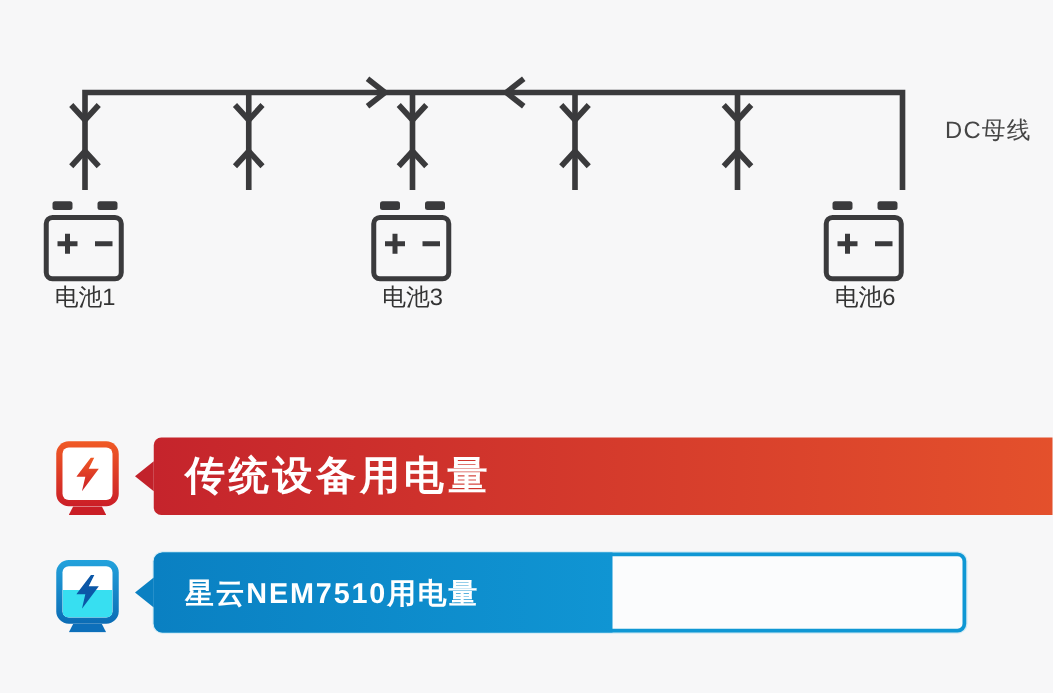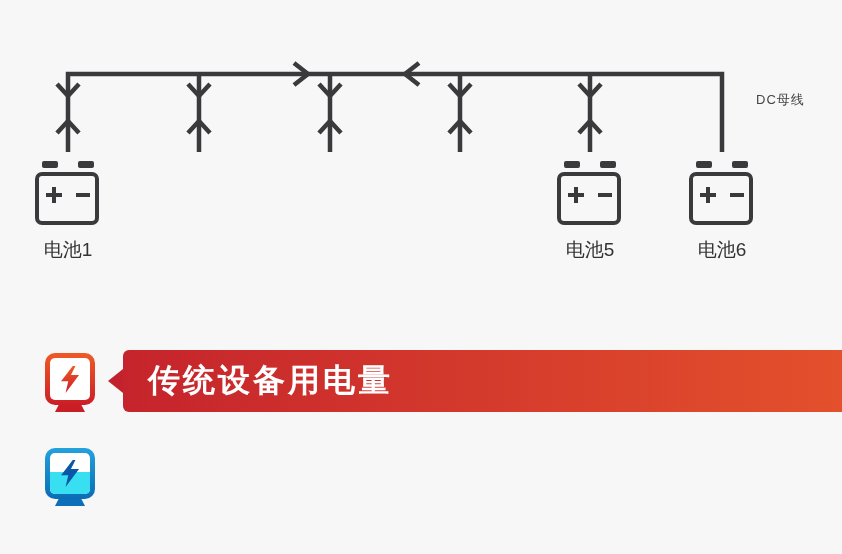--- a/index.html
+++ b/index.html
@@ -2,27 +2,27 @@
 <html><head>
 <meta charset="utf-8">
 <style>
   * { margin:0; padding:0; box-sizing:border-box; }
   html,body { width:842px; height:554px; }
   body { font-family:"Liberation Sans","DejaVu Sans",sans-serif; background:#f7f7f8; overflow:hidden; }
   .stage { position:relative; width:842px; height:554px; background:#f7f7f8; }
 
   
   .wiring { position:absolute; left:0; top:0; }
-  .bus-label { position:absolute; left:756px; top:91px; font-size:13px; color:#454545; letter-spacing:1px; }
+  .bus-label { position:absolute; left:756px; top:91px; font-size:19px; color:#454545; letter-spacing:1px; }
 
   .battery { position:absolute; top:161px; width:66px; }
   .terms { display:flex; justify-content:space-between; padding:0 7px; height:7px; }
   .term { width:16px; height:7px; background:#3a3a3c; border-radius:2px; }
   .bbody { margin-top:4px; width:64px; height:53px; border:4px solid #3a3a3c; border-radius:7px; display:flex; align-items:center; justify-content:center; background:transparent; }
-  .blabel { margin-top:12px; text-align:center; font-size:19px; color:#333; }
+  .blabel { text-align:center; font-size:19px; color:#333; }
 
   
   .dev { position:absolute; left:45px; width:50px; border-radius:10px; padding:5px; }
   .dev-red  { top:353px; height:52px; background:linear-gradient(180deg,#f05a25,#cb1e27); }
   .dev-blue { top:448px; height:51px; background:linear-gradient(180deg,#23a2dc,#0b6cb5); }
   .screen { position:relative; width:100%; height:100%; background:#ffffff; border-radius:5px; display:flex; align-items:center; justify-content:center; overflow:hidden; }
   .water { position:absolute; left:0; right:0; bottom:0; height:53%; background:#37dff1; }
   .screen svg { position:relative; z-index:2; }
   .foot { position:absolute; bottom:-7px; left:50%; transform:translateX(-50%); width:30px; height:7px; clip-path:polygon(12% 0,88% 0,100% 100%,0 100%); }
   .foot-red { background:#ca1e26; }
@@ -65,33 +65,33 @@
         <i class="term"></i>
         <i class="term"></i>
       </div>
     <div class="bbody">
       <svg width="56" height="45" viewBox="0 0 56 45">
           <path d="M7 19 H23 M15 11 V27 M37 19 H51" stroke="#3a3a3c" stroke-width="4" fill="none"></path>
         </svg>
     </div>
     <div class="blabel">电池1</div>
   </div>
-  <div class="battery" style="left:557px">
+  <div class="battery" style="left:297px">
     <div class="terms">
         <i class="term"></i>
         <i class="term"></i>
       </div>
     <div class="bbody">
       <svg width="56" height="45" viewBox="0 0 56 45">
           <path d="M7 19 H23 M15 11 V27 M37 19 H51" stroke="#3a3a3c" stroke-width="4" fill="none"></path>
         </svg>
     </div>
-    <div class="blabel">电池5</div>
+    <div class="blabel">电池3</div>
   </div>
-  <div class="battery" style="left:689px">
+  <div class="battery" style="left:659px">
     <div class="terms">
         <i class="term"></i>
         <i class="term"></i>
       </div>
     <div class="bbody">
       <svg width="56" height="45" viewBox="0 0 56 45">
           <path d="M7 19 H23 M15 11 V27 M37 19 H51" stroke="#3a3a3c" stroke-width="4" fill="none"></path>
         </svg>
     </div>
     <div class="blabel">电池6</div>
@@ -118,14 +118,21 @@
 
   <div class="dev dev-blue">
     <div class="screen">
       <div class="water"></div>
       <svg width="19" height="27" viewBox="0 0 21 30">
         <polygon points="13,0 0,17 8,17 5,30 20,10 11,10 16,0" fill="#0b57a7"></polygon>
       </svg>
     </div>
     <div class="foot foot-blue"></div>
   </div>
+  <div class="blue-track">
+    <div class="blue-outline"></div>
+    <div class="blue-fill" style="width: 56.5%;">
+      <span class="notch notch-blue"></span>
+      <span class="bar-label">星云NEM7510用电量</span>
+    </div>
+  </div>
 
 </div>
 
 </body></html>

